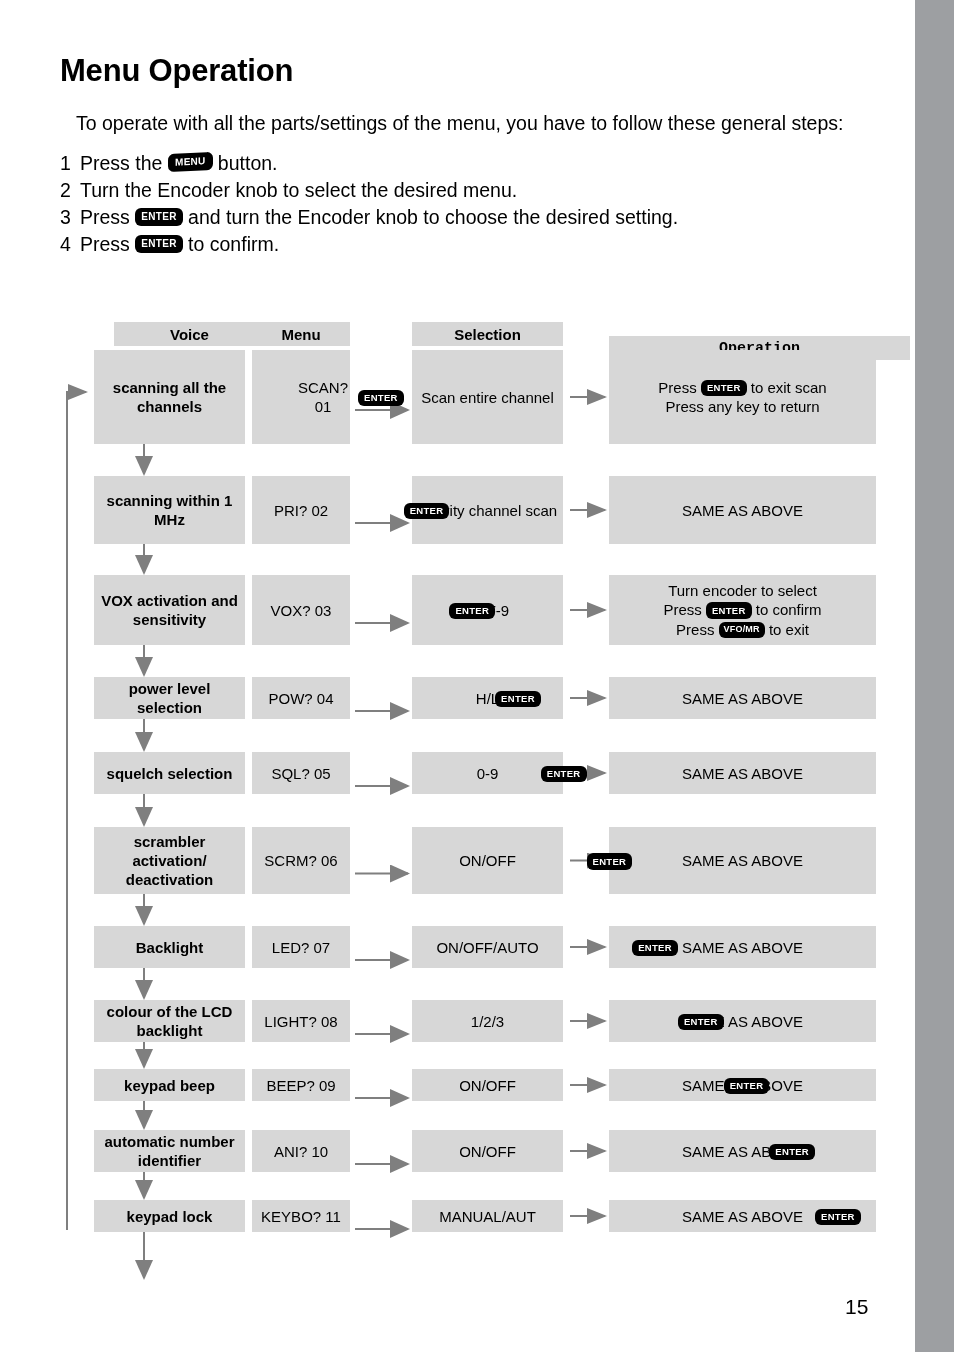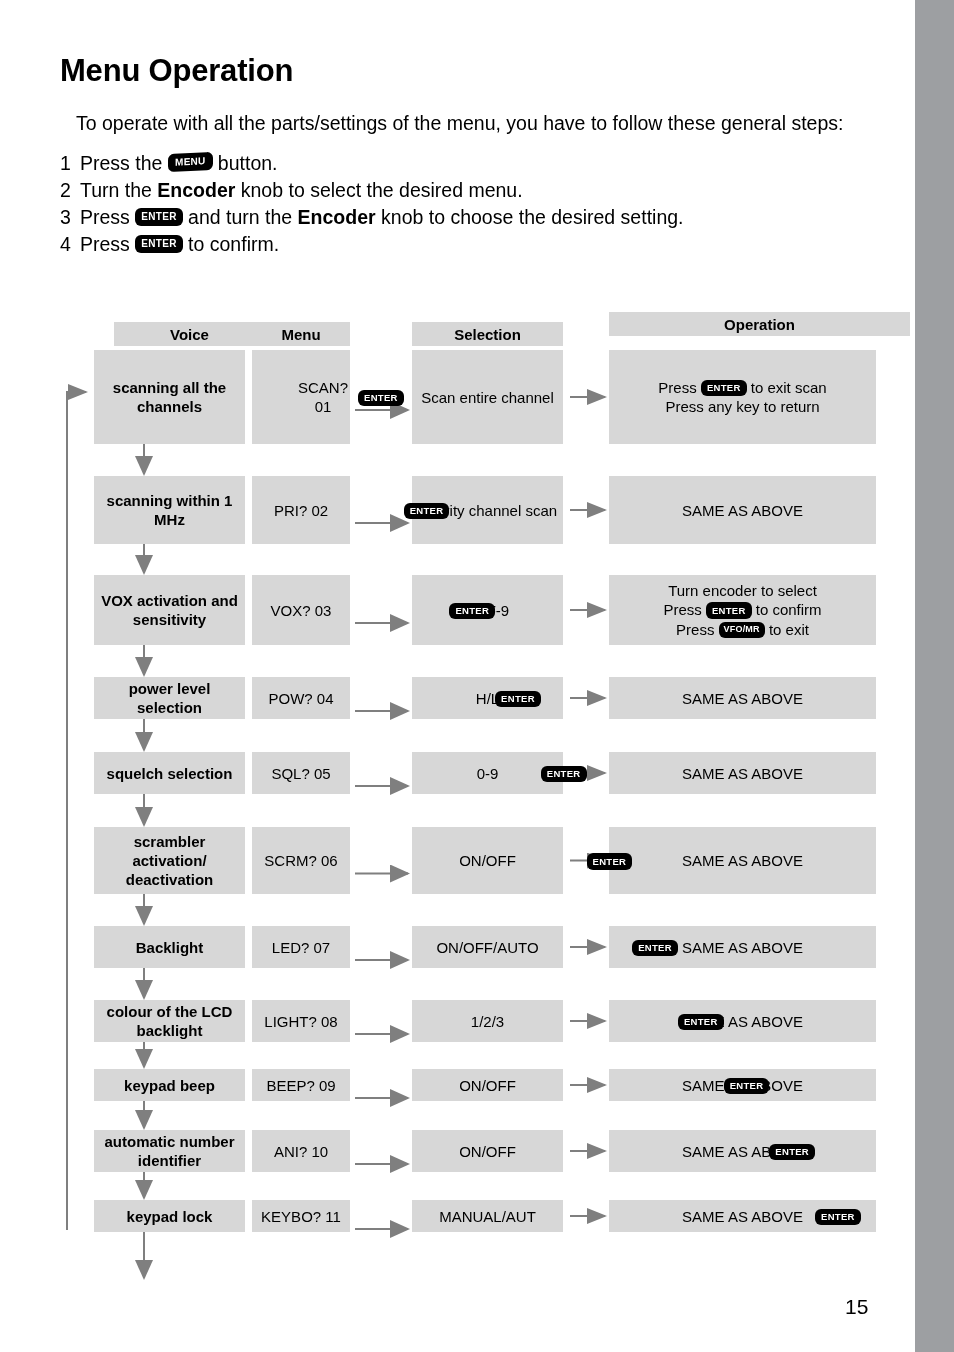--- a/index.html
+++ b/index.html
@@ -79,21 +79,21 @@
     font-size: 19.5px;
     line-height: 27px;
   }
   .step {
     display: block;
     white-space: nowrap;
     margin-bottom: 0px;
     height: 27px;
   }
   .step .num { display: inline-block; width: 20px; }
-  .step b { font-weight: bold; }
+  .step b { font-weight: normal; }
 
   
   .key {
     display: inline-block;
     background: #000000;
     color: #ffffff;
     border-radius: 6px;
     font-weight: bold;
     text-align: center;
     vertical-align: middle;
@@ -255,21 +255,21 @@
           <line x1="144" y1="1172" x2="144" y2="1198" stroke="#7f7f7f" stroke-width="2" marker-end="url(#ahd)"></line>
           <line x1="355" y1="1229" x2="408" y2="1229" stroke="#7f7f7f" stroke-width="2" marker-end="url(#ahd)"></line>
           <line x1="570" y1="1216" x2="605" y2="1216" stroke="#7f7f7f" stroke-width="2" marker-end="url(#ah)"></line>
           <line x1="144" y1="1232" x2="144" y2="1278" stroke="#7f7f7f" stroke-width="2" marker-end="url(#ahd)"></line>
         </g>
     </svg>
 
     <div class="cell hdr" style="left:94px;  top:322px; width:151px; height:24px;margin-left:20px;">Voice</div>
     <div class="cell hdr" style="left:252px; top:322px; width:98px;  height:24px;">Menu</div>
     <div class="cell hdr" style="left:412px; top:322px; width:151px; height:24px;">Selection</div>
-    <div class="cell hdr" style="left:609px; top:312px; width:301px; height:24px;">Operation</div>
+    <div class="cell hdr" style="left:609px; top:336px; width:301px; height:24px;font-family:Liberation Mono, monospace;">Operation</div>
 
     <div id="rows"><div class="cell voice" style="left: 94px; top: 350px; width: 151px; height: 94px;">
           <span>scanning all the channels</span>
         </div><div class="cell menu" style="left: 252px; top: 350px; width: 98px; height: 94px; padding-left: 48px;">
           <span>SCAN? 01</span>
         </div><div class="cell sel" style="left: 412px; top: 350px; width: 151px; height: 94px;">
           <span>Scan entire channel</span>
         </div><div class="cell op" style="left: 609px; top: 350px; width: 267px; height: 94px;">
           <div>
             <div>Press <span class="key enter-key-sm">ENTER</span> to exit scan</div>

